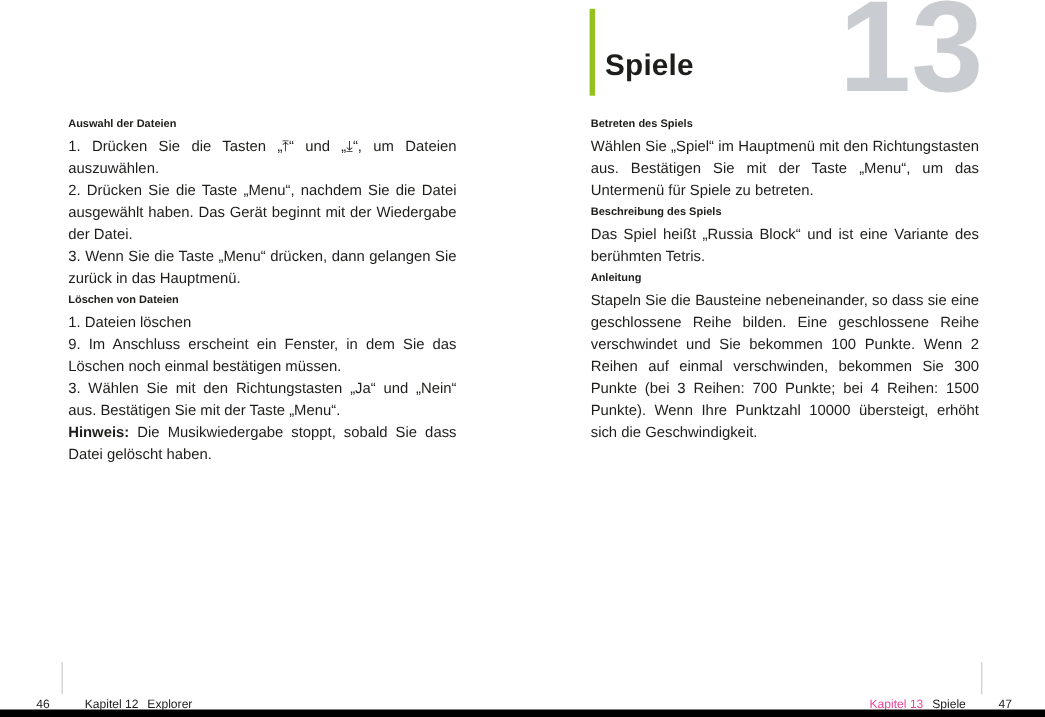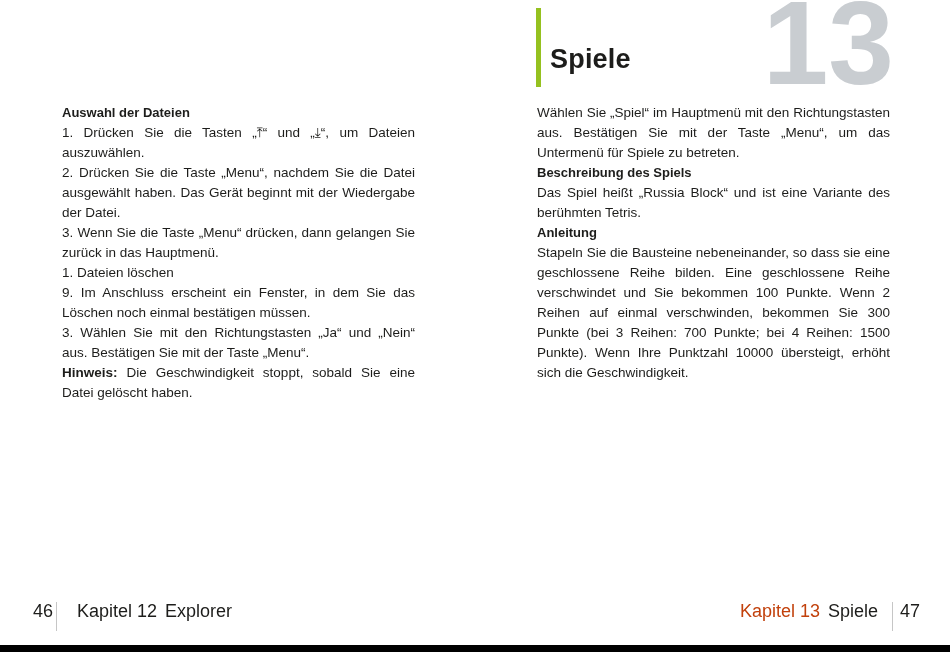--- a/index.html
+++ b/index.html
@@ -51,50 +51,50 @@
       position: absolute;
       top: 103px;
       width: 353px;
       font-size: 13.5px;
       line-height: 20px;
       hyphens: auto;
     }
     .col-left  { left: 62px; }
     .col-right { left: 537px; }
     .col h2 {
-      font-size: 13px;
+      font-size: 10px;
       line-height: 20px;
       font-weight: bold;
       margin: 0;
     }
     .col p {
       margin: 0;
       text-align: justify;
     }
     .mt1 { margin-top: 20px; }
     .mt2 { margin-top: 40px; }
     .mt3 { margin-top: 39px; }
     .mt4 { margin-top: 18px; }
 
     
-    .footer-text { position: absolute; top: 603px; font-size: 18px; line-height: 16px; }
+    .footer-text { position: absolute; top: 633px; font-size: 11px; line-height: 16px; }
     .f-pagenum-left  { left: 33px; }
     .f-chapter-left  { left: 77px; }
     .f-chapter-right { right: 72px; text-align: right; }
     .f-pagenum-right { right: 30px; }
     .f-divider {
       position: absolute;
       top: 602px;
       width: 1px;
       height: 29px;
       background: #c6c6c6;
     }
     .f-div-left  { left: 56px; }
     .f-div-right { right: 57px; }
-    .chapter-green { color: #c2410c; }
+    .chapter-green { color: #ec4899; }
     .chapter-label { margin-right: 8px; text-align: center; }
     .bottom-bar {
       position: absolute;
       left: 0;
       bottom: 0;
       width: 100%;
       height: 7px;
       background: #000000;
     }
   </style>
@@ -105,27 +105,29 @@
 
   <div class="accent-bar"></div>
   <h1 class="chapter-title">Spiele</h1>
   <div class="chapter-number">13</div>
 
   <section class="col col-left">
     <h2>Auswahl der Dateien</h2>
     <p><span>1. Drücken Sie die Tasten „</span><span>⤒</span><span>“ und „</span><span>⤓</span><span>“, um Dateien auszuwählen.</span></p>
     <p class="mt1">2. Drücken Sie die Taste „Menu“, nachdem Sie die Datei ausgewählt haben. Das Gerät beginnt mit der Wiedergabe der Datei.</p>
     <p class="mt1">3. Wenn Sie die Taste „Menu“ drücken, dann gelangen Sie zurück in das Hauptmenü.</p>
+    <h2 class="mt3">Löschen von Dateien</h2>
     <p>1. Dateien löschen</p>
     <p class="mt1">9. Im Anschluss erscheint ein Fenster, in dem Sie das Löschen noch einmal bestätigen müssen.</p>
     <p class="mt1">3. Wählen Sie mit den Richtungstasten „Ja“ und „Nein“ aus. Bestätigen Sie mit der Taste „Menu“.</p>
-    <p><strong>Hinweis:</strong> <span>Die Geschwindigkeit stoppt, sobald Sie eine Datei gelöscht haben.</span></p>
+    <p><strong>Hinweis:</strong> <span>Die Musikwiedergabe stoppt, sobald Sie dass Datei gelöscht haben.</span></p>
   </section>
 
   <section class="col col-right">
+    <h2 class="mt1">Betreten des Spiels</h2>
     <p>Wählen Sie „Spiel“ im Hauptmenü mit den Richtungstasten aus. Bestätigen Sie mit der Taste „Menu“, um das Untermenü für Spiele zu betreten.</p>
     <h2 class="mt2">Beschreibung des Spiels</h2>
     <p>Das Spiel heißt „Russia Block“ und ist eine Variante des berühmten Tetris.</p>
     <h2 class="mt3">Anleitung</h2>
     <p>Stapeln Sie die Bausteine nebeneinander, so dass sie eine geschlossene Reihe bilden. Eine geschlossene Reihe verschwindet und Sie bekommen 100 Punkte. Wenn 2 Reihen auf einmal verschwinden, bekommen Sie 300 Punkte (bei 3 Reihen: 700 Punkte; bei 4 Reihen: 1500 Punkte). Wenn Ihre Punktzahl 10000 übersteigt, erhöht sich die Geschwindigkeit.</p>
   </section>
 
   <span class="footer-text f-pagenum-left">46</span>
   <span class="f-divider f-div-left"></span>
   <span class="footer-text f-chapter-left"><span class="chapter-label">Kapitel 12</span><span>Explorer</span></span>

